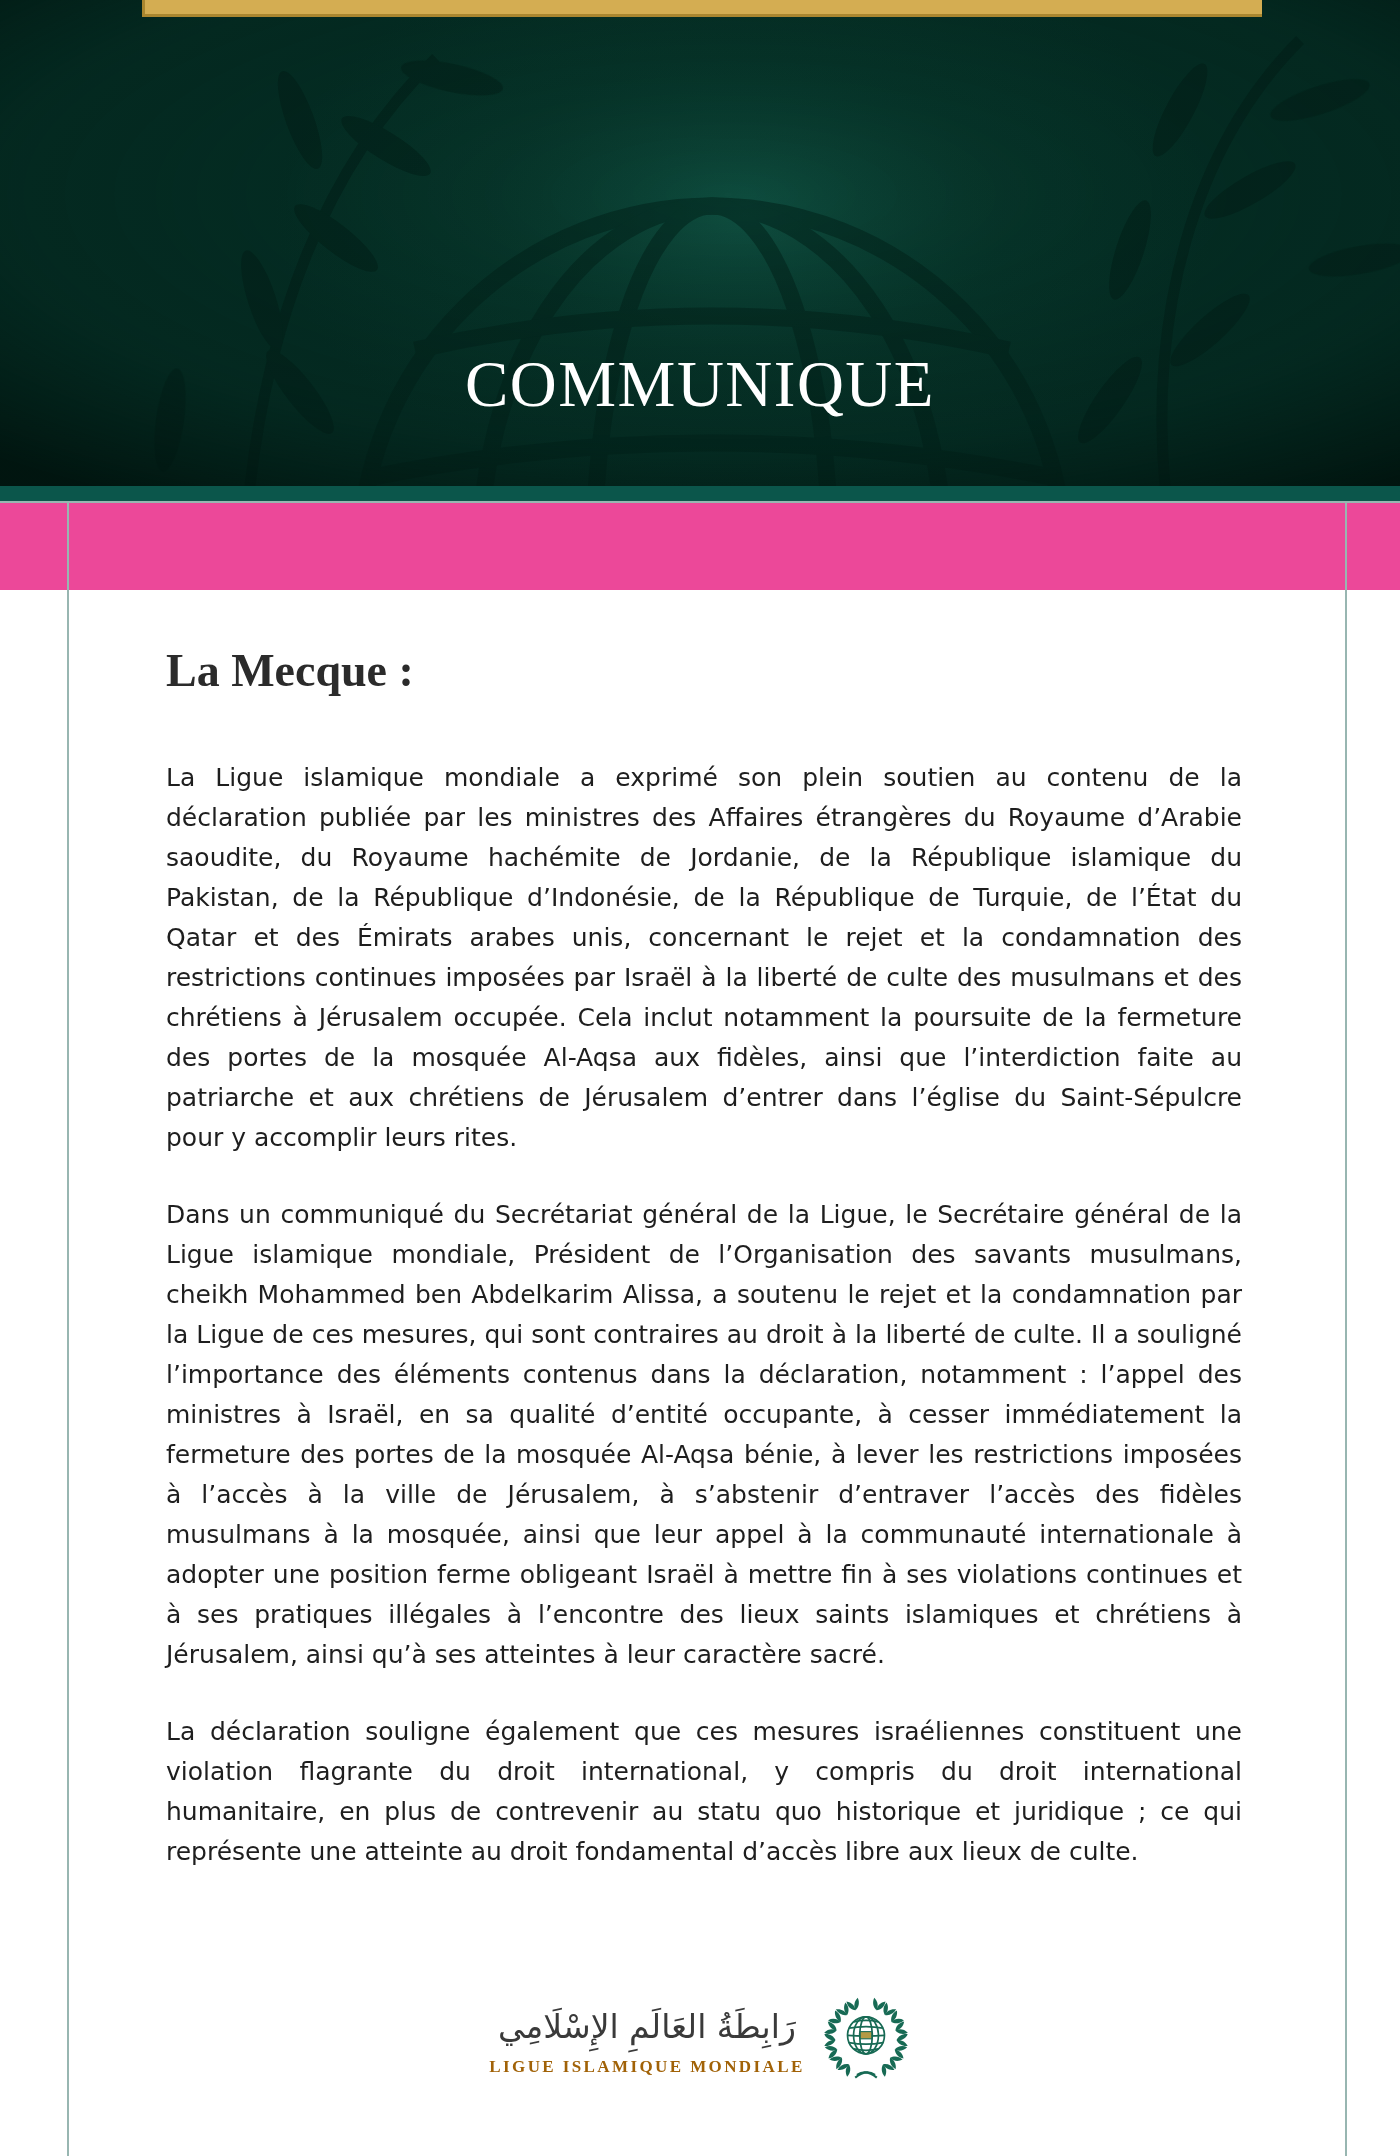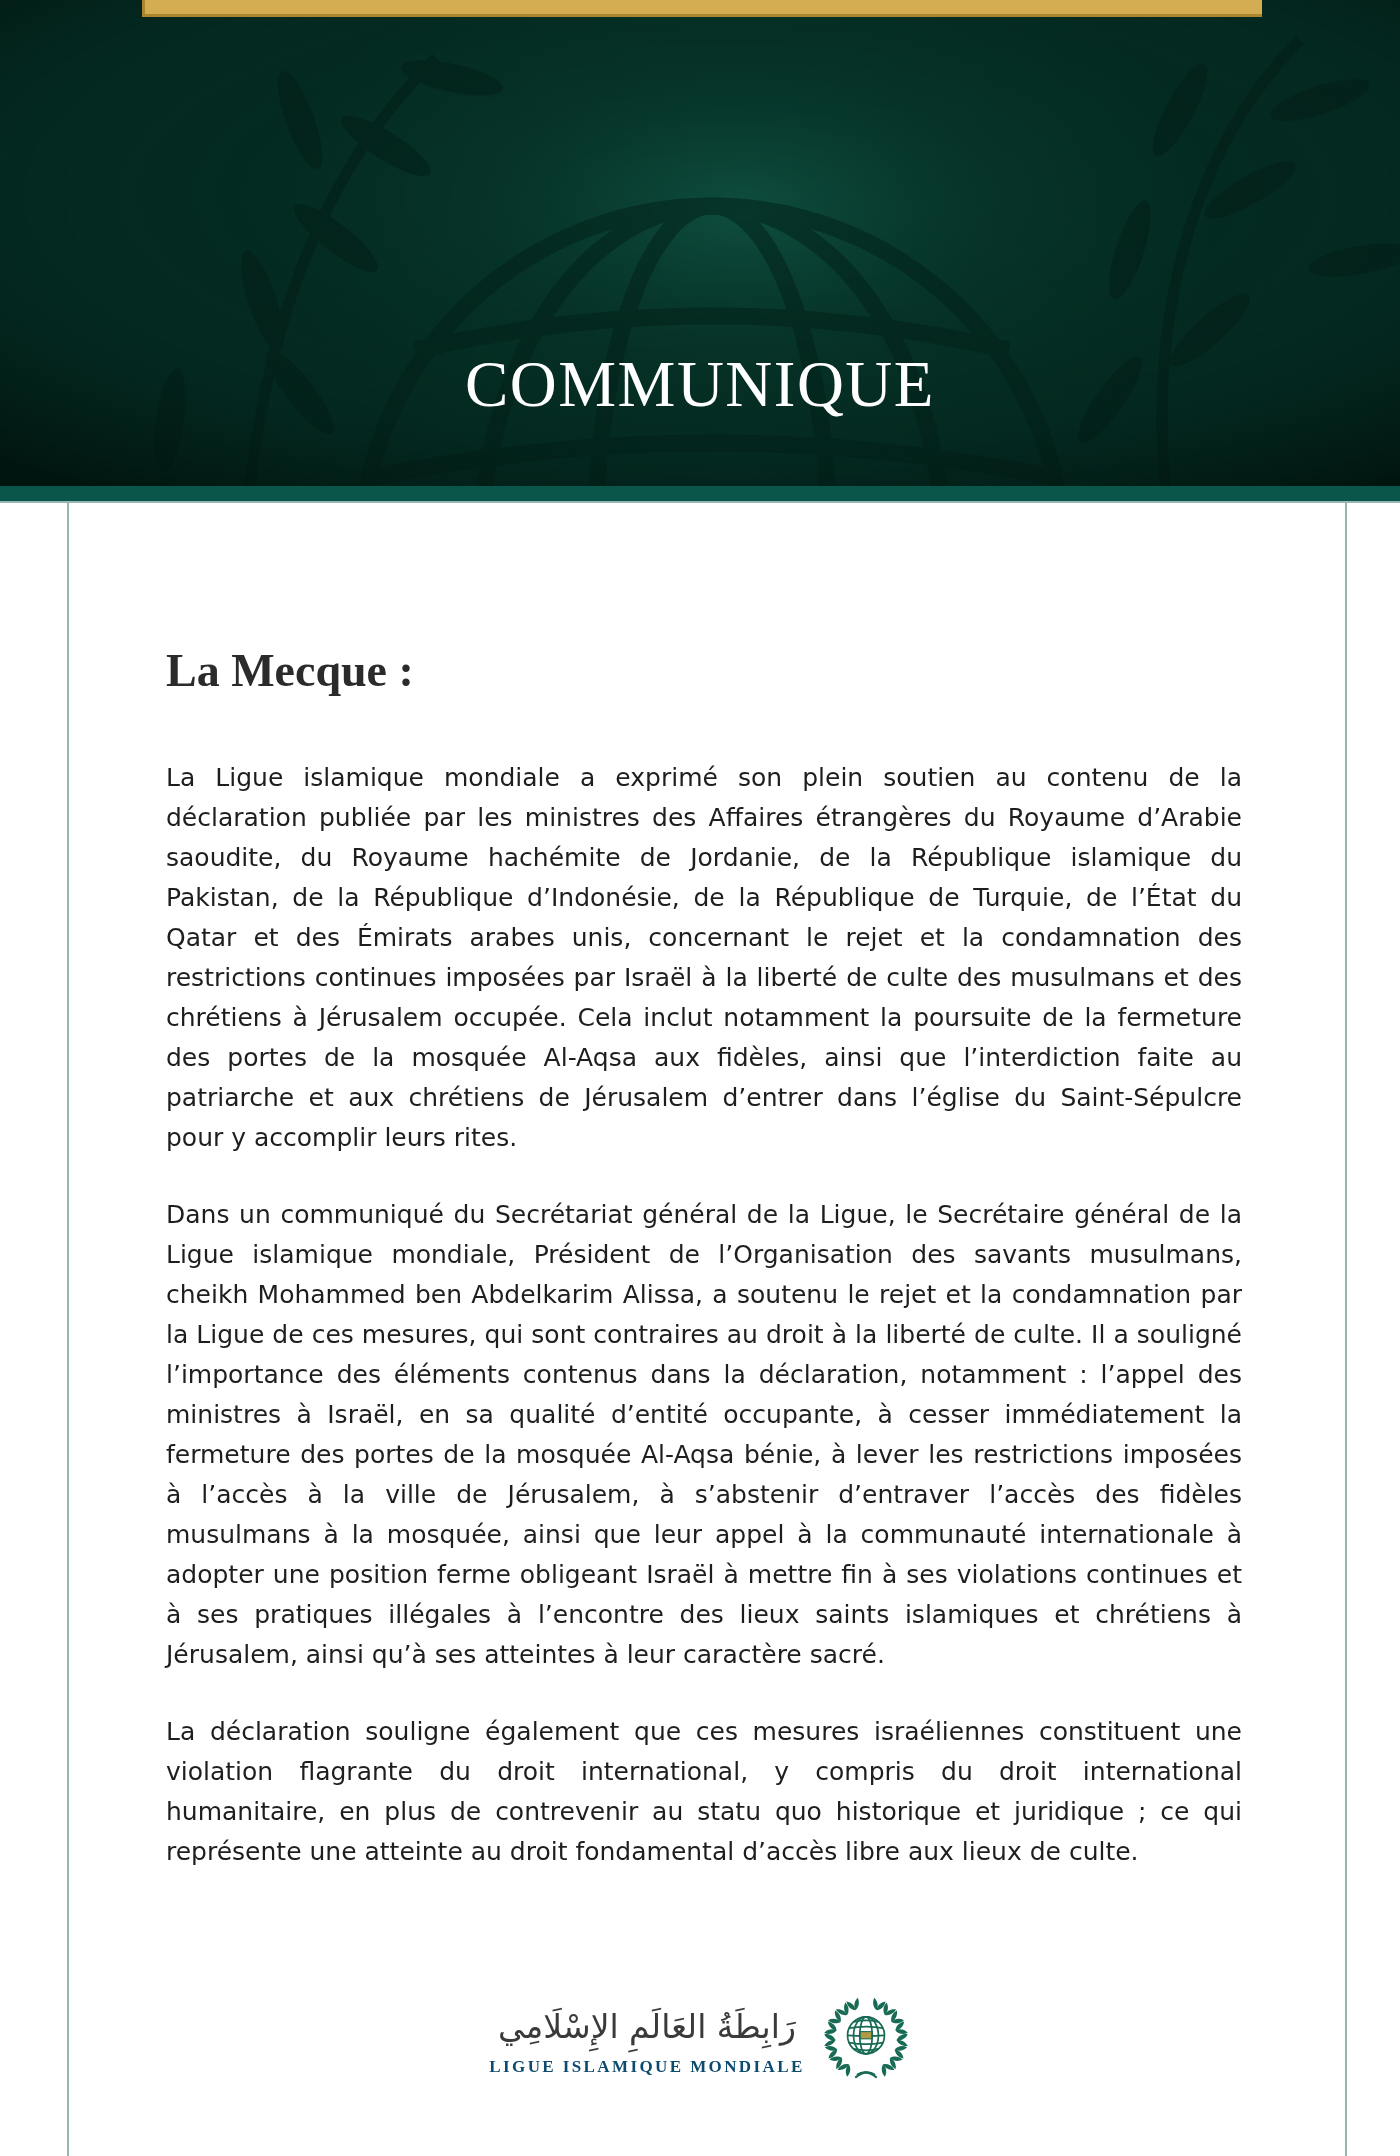--- a/index.html
+++ b/index.html
@@ -3,22 +3,22 @@
 <meta charset="utf-8">
 <style>
   html,body{margin:0;padding:0;}
   body{
     width:1400px;height:2156px;position:relative;background:#ffffff;
     font-family:"Liberation Sans",sans-serif;overflow:hidden;
   }
 
   
   .header{
-    position:absolute;left:0;top:0;width:1400px;height:486px;
-    background:#4c1d95;overflow:hidden;
+    position:absolute;left:0;top:0;width:1400px;height:590px;
+    background:#ec4899;overflow:hidden;
   }
   .header svg{position:absolute;left:0;top:0;}
   .gold-bar{
     position:absolute;left:142px;top:0;width:1120px;height:17px;
     background:#d4ad52;border-bottom:3px solid #aa862f;border-left:3px solid #aa862f;
     box-sizing:border-box;z-index:6;
   }
   .banner-title{
     position:absolute;left:0;top:352px;width:100%;text-align:center;
     color:#ffffff;font-family:"Liberation Serif",serif;font-weight:400;
@@ -49,21 +49,21 @@
     position:absolute;left:0;top:1992px;width:100%;
     display:flex;justify-content:center;align-items:center;gap:16px;
   }
   .logo-text{text-align:center;}
   .logo-arabic{
     font-family:"DejaVu Sans",sans-serif;font-size:33px;line-height:1.6;
     color:#3a3a3a;direction:rtl;
   }
   .logo-latin{
     margin-top:4px;font-family:"Liberation Serif",serif;font-weight:700;
-    font-size:17px;letter-spacing:2.4px;color:#0c4a6e;
+    font-size:17px;letter-spacing:2.4px;color:#a16207;
   }
   .emblem{width:90px;height:94px;}
 </style>
 </head>
 <body>
 
 <div class="header">
   <svg width="1400" height="486" viewBox="0 0 1400 486" aria-hidden="true">
     <defs>
       <radialGradient id="glow" cx="50%" cy="50%" r="50%">

